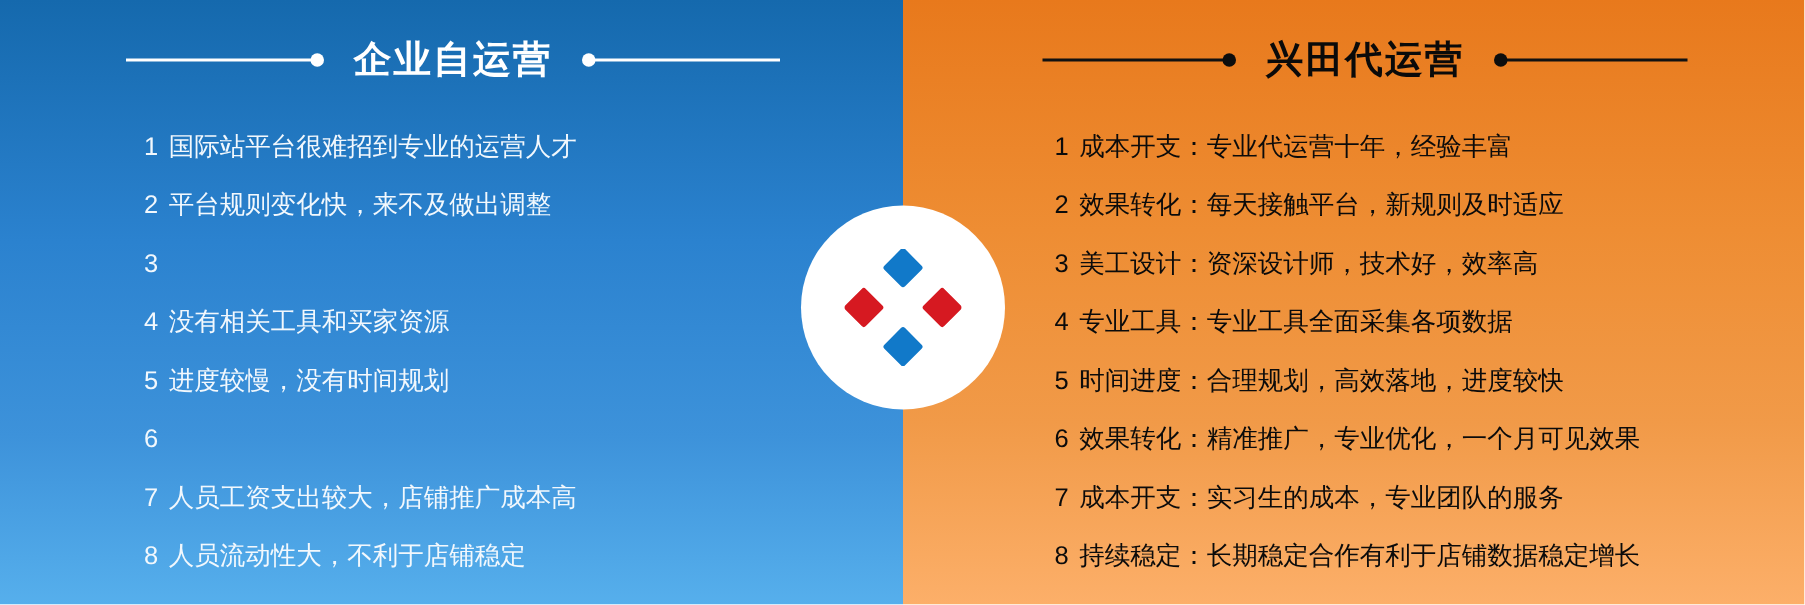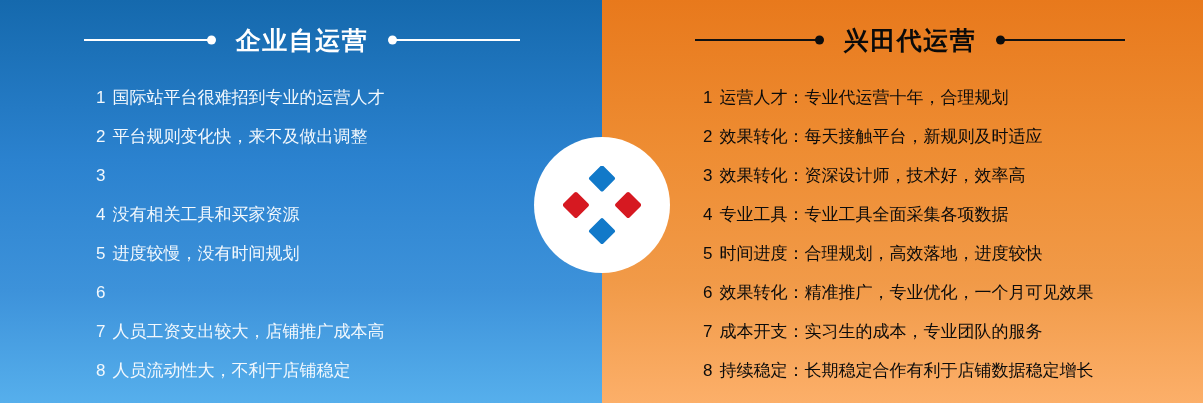--- a/index.html
+++ b/index.html
@@ -181,29 +181,29 @@
     </div>
     <div class="list-item" style="color: rgb(242, 248, 253);">
       <span class="item-num">8</span>
       <span class="item-text">人员流动性大，不利于店铺稳定</span>
     </div>
   </div>
 
   <div class="list list-right">
     <div class="list-item" style="color: rgb(11, 11, 11);">
       <span class="item-num">1</span>
-      <span class="item-text">运营人才：专业代运营十年，合理规划</span>
+      <span class="item-text">成本开支：专业代运营十年，经验丰富</span>
     </div>
     <div class="list-item" style="color: rgb(11, 11, 11);">
       <span class="item-num">2</span>
       <span class="item-text">效果转化：每天接触平台，新规则及时适应</span>
     </div>
     <div class="list-item" style="color: rgb(11, 11, 11);">
       <span class="item-num">3</span>
-      <span class="item-text">效果转化：资深设计师，技术好，效率高</span>
+      <span class="item-text">美工设计：资深设计师，技术好，效率高</span>
     </div>
     <div class="list-item" style="color: rgb(11, 11, 11);">
       <span class="item-num">4</span>
       <span class="item-text">专业工具：专业工具全面采集各项数据</span>
     </div>
     <div class="list-item" style="color: rgb(11, 11, 11);">
       <span class="item-num">5</span>
       <span class="item-text">时间进度：合理规划，高效落地，进度较快</span>
     </div>
     <div class="list-item" style="color: rgb(11, 11, 11);">

